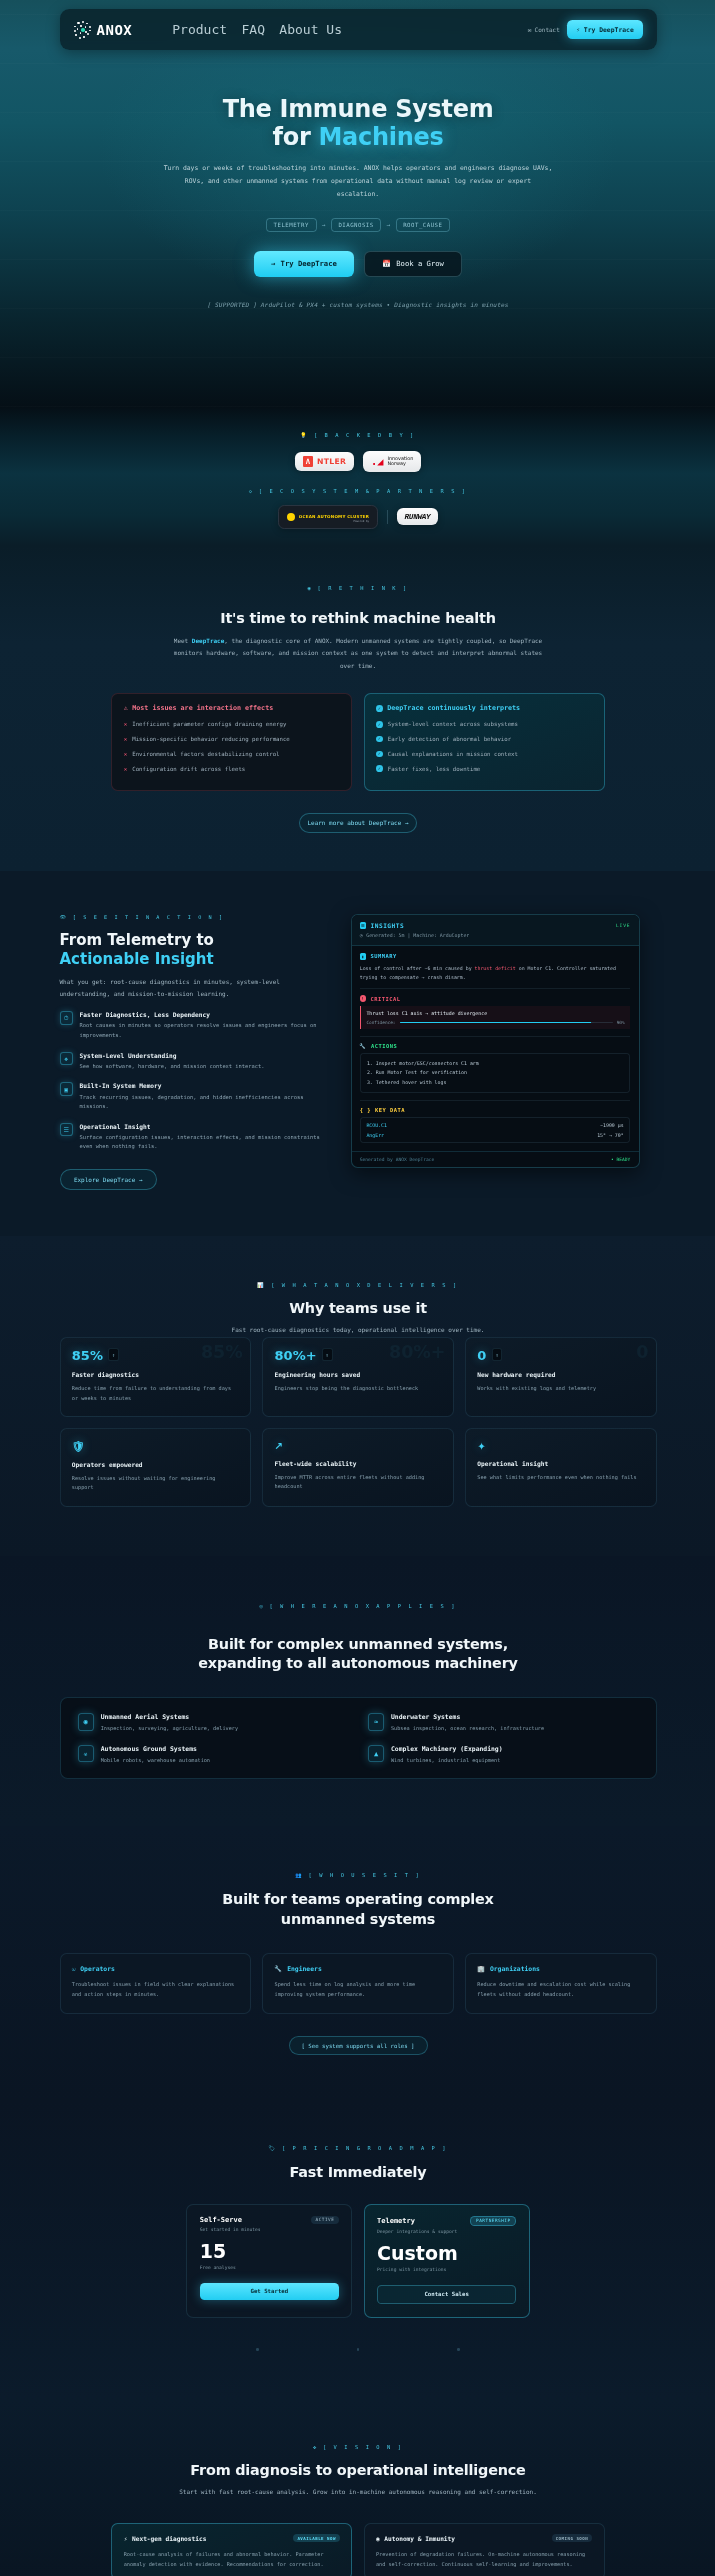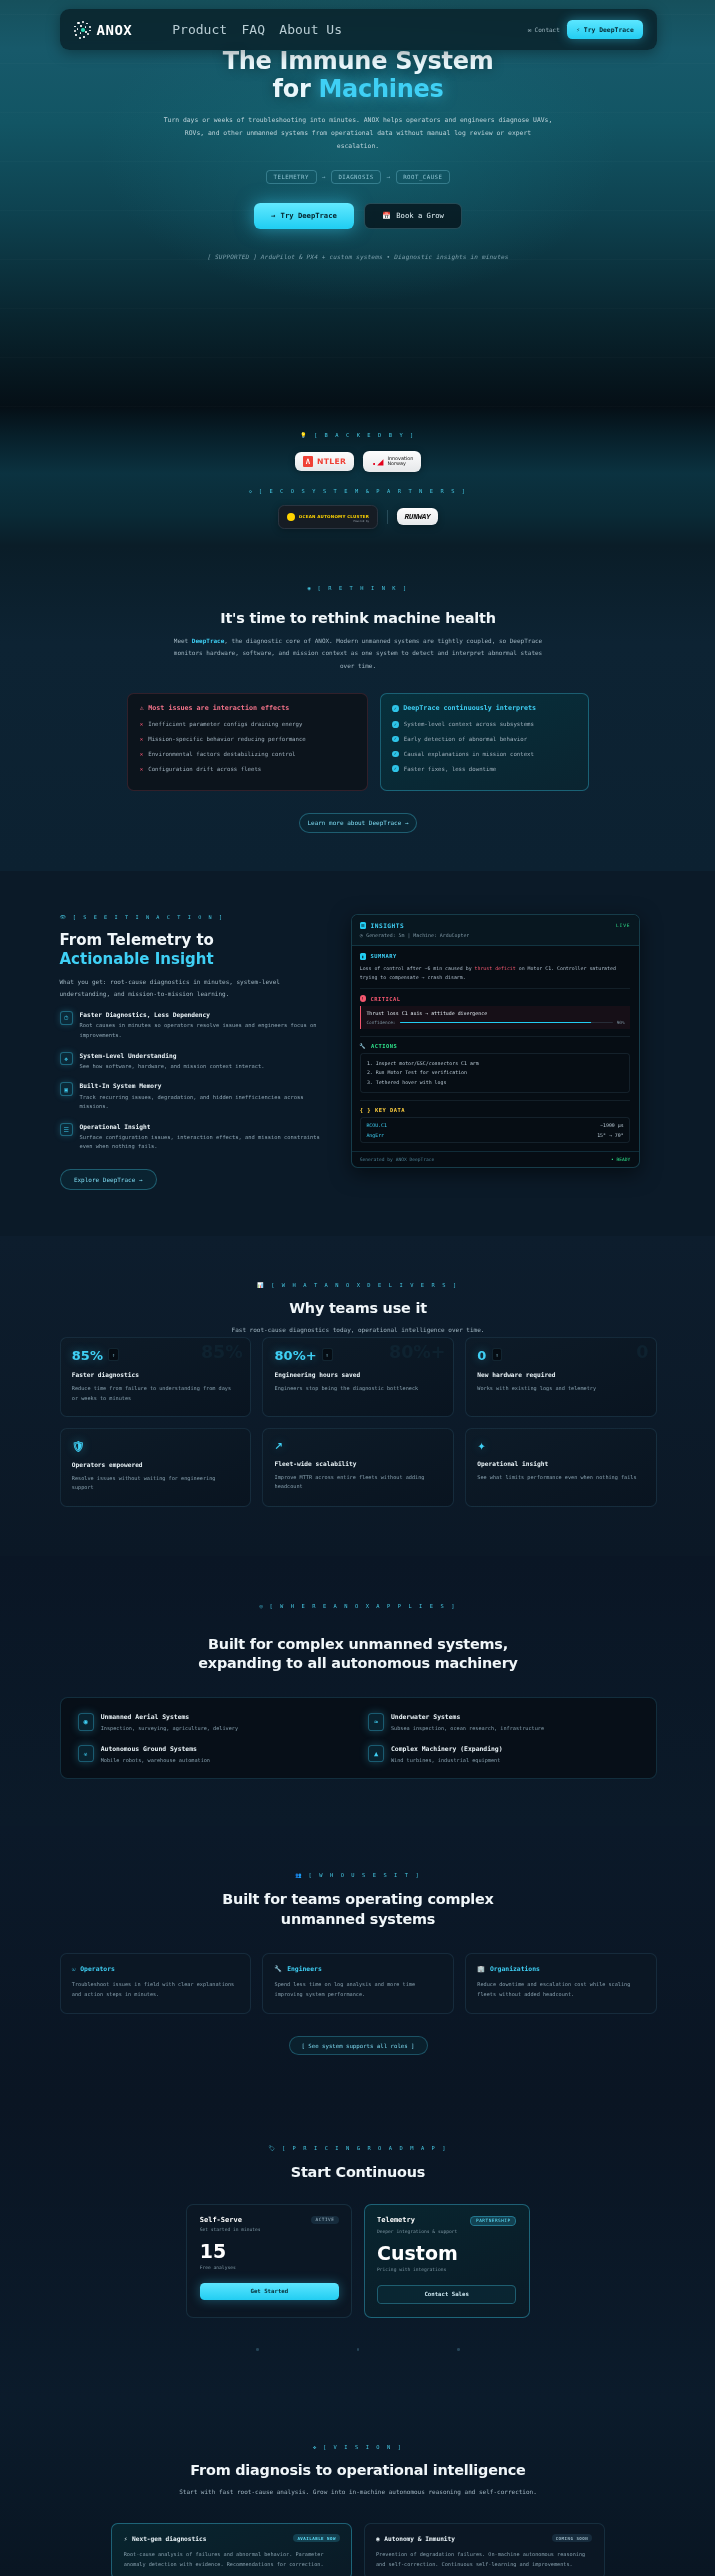--- a/index.html
+++ b/index.html
@@ -46,21 +46,21 @@
   .nav-links a{ color:#b9cdd4; font-size:13px; text-decoration:none; }
   .nav-right{ margin-left:auto; display:flex; align-items:center; gap:7.2px; }
   .contact{ display:flex; align-items:center; gap:3.1px; color:#9fb6bf; font-size:6px;}
   .btn-cyan{
     background:linear-gradient(180deg,#5ce6ff,#22cdf2);
     color:#052a33; border:none; border-radius:5.2px;
     padding:5.7px 9.3px; font-family:"DejaVu Sans Mono",monospace;
     font-size:6.4px; font-weight:700; display:flex; align-items:center; gap:3.6px;
     box-shadow:0 0 11.3px rgba(60,220,255,0.45); cursor:pointer;
   }
-  .hero-inner{ position:relative; z-index:5; text-align:center; padding-top:48px; }
+  .hero-inner{ position:relative; z-index:5; text-align:center; padding-top:48px;margin-top:48px; }
   h1.hero-title{
     font-family:"DejaVu Sans", sans-serif;
     font-size:24px; line-height:1.16; font-weight:700; letter-spacing:-0.3px;
     color:#eaf7fb; text-shadow:0 1px 11.3px rgba(0,0,0,0.35);
   }
   h1.hero-title .accent{ color:#3fd0f5; text-shadow:0 0 13.4px rgba(63,208,245,0.55); }
   .hero-sub{ margin:10.3px auto 0; width:392px; font-size:6.4px; line-height:2.05; color:#bcd3da; }
   .pipeline{ margin-top:16.5px; display:flex; justify-content:center; align-items:center; gap:5.2px; }
   .pill{
     border:0.5px solid rgba(120,200,220,0.35); border-radius:3.6px;
@@ -123,21 +123,21 @@
 
   
   .rethink{ padding:36px 0 38px; text-align:center;
     background:linear-gradient(180deg,#0a1d28 0%, #0d2333 30%, #0c2131 100%); }
   .cols2{ margin-top:20.6px; display:flex; gap:11.3px; justify-content:center; text-align:left;}
   .card-bad{
     width:241px; background:#0c141c; border:0.5px solid rgba(230,90,110,0.18);
     border-radius:6.7px; padding:10.3px 11.3px;
   }
   .card-good{
-    width:209px; background:linear-gradient(160deg,#07303c,#0a2430);
+    width:241px; background:linear-gradient(160deg,#07303c,#0a2430);
     border:0.5px solid rgba(60,200,235,0.35); border-radius:6.7px; padding:10.3px 11.3px;
   }
   .card-h{ font-size:6.7px; font-weight:700; display:flex; align-items:center; gap:4.6px; margin-bottom:8.2px;}
   .card-h.bad{ color:#f3738a; }
   .card-h.good{ color:#3fd0f5; }
   .li{ display:flex; gap:5.2px; align-items:flex-start; margin:5.7px 0; font-size:5.7px; color:#9fb0bc; line-height:1.6;}
   .x{ color:#e8516e; font-weight:700; }
   .ck{ width:6.7px;height:6.7px;border-radius:50%;background:#2ec4e8;color:#052430;
        font-size:4.6px; display:flex;align-items:center;justify-content:center; flex:0 0 auto; margin-top:0.5px;}
   .learnmore{
@@ -249,21 +249,21 @@
     background:rgba(10,40,52,0.6); border:0.5px solid rgba(70,200,230,0.3);
     border-radius:11.3px; padding:5.7px 0; color:#7fdcf2; font-size:5.7px;
     font-family:"DejaVu Sans Mono",monospace; cursor:pointer;}
 
   
   .pricing{ padding:41px 0 49px; background:linear-gradient(180deg,#0a1523,#0b1b2b); text-align:center;}
   .price-grid{ margin-top:24px; display:flex; justify-content:center; gap:11.3px; text-align:left;}
   .price-card{ width:166px; background:#0b1724; border:0.5px solid rgba(70,140,170,0.2);
     border-radius:7.2px; padding:11.3px 12.4px 13.4px; position:relative;}
   .price-card.ent{ background:linear-gradient(160deg,#08252f,#0a1a26); border-color:rgba(60,200,235,0.4);}
-  .price-top{ display:flex; }
+  .price-top{ display:flex; align-items:center; }
   .price-name{ font-size:7px; font-weight:700; color:#fff; }
   .badge{ margin-left:auto; font-size:4.4px; letter-spacing:0.5px; border-radius:4.6px; padding:1.5px 4.6px;
     background:rgba(70,140,170,0.18); color:#a3bccb;}
   .badge.hl{ background:rgba(60,200,235,0.2); color:#5fe0fb; border:0.5px solid rgba(60,200,235,0.4);}
   .price-tag{ margin-top:3.1px; font-size:4.6px; color:#7e97a4; }
   .price-val{ margin-top:8.2px; font-family:"DejaVu Sans",sans-serif; font-size:19px; font-weight:700; color:#fff;}
   .price-note{ margin-top:3.1px; font-size:4.6px; color:#7e97a4; }
   .price-btn{ margin-top:12.4px; width:100%; border:none; border-radius:4.6px; padding:5.7px 0;
     font-family:"DejaVu Sans Mono",monospace; font-size:5.7px; font-weight:700; cursor:pointer;
     background:linear-gradient(180deg,#5ce6ff,#22cdf2); color:#052a33;
@@ -716,21 +716,21 @@
       </div>
       <button class="roles">[ See system supports all roles ]</button>
     </div>
   </section>
 
   <section class="pricing">
     <div class="eyebrow">
       <span>🏷</span>
       <span>[ P R I C I N G   R O A D M A P ]</span>
     </div>
-    <h2 class="sec-title" style="margin-top:11.3px">Start Continuous</h2>
+    <h2 class="sec-title" style="margin-top:11.3px">Fast Immediately</h2>
     <div class="wrap">
       <div class="price-grid">
         <div class="price-card">
           <div class="price-top">
             <span class="price-name">Self-Serve</span>
             <span class="badge">ACTIVE</span>
           </div>
           <div class="price-tag">Get started in minutes</div>
           <div class="price-val">15</div>
           <div class="price-note">Free analyses</div>

